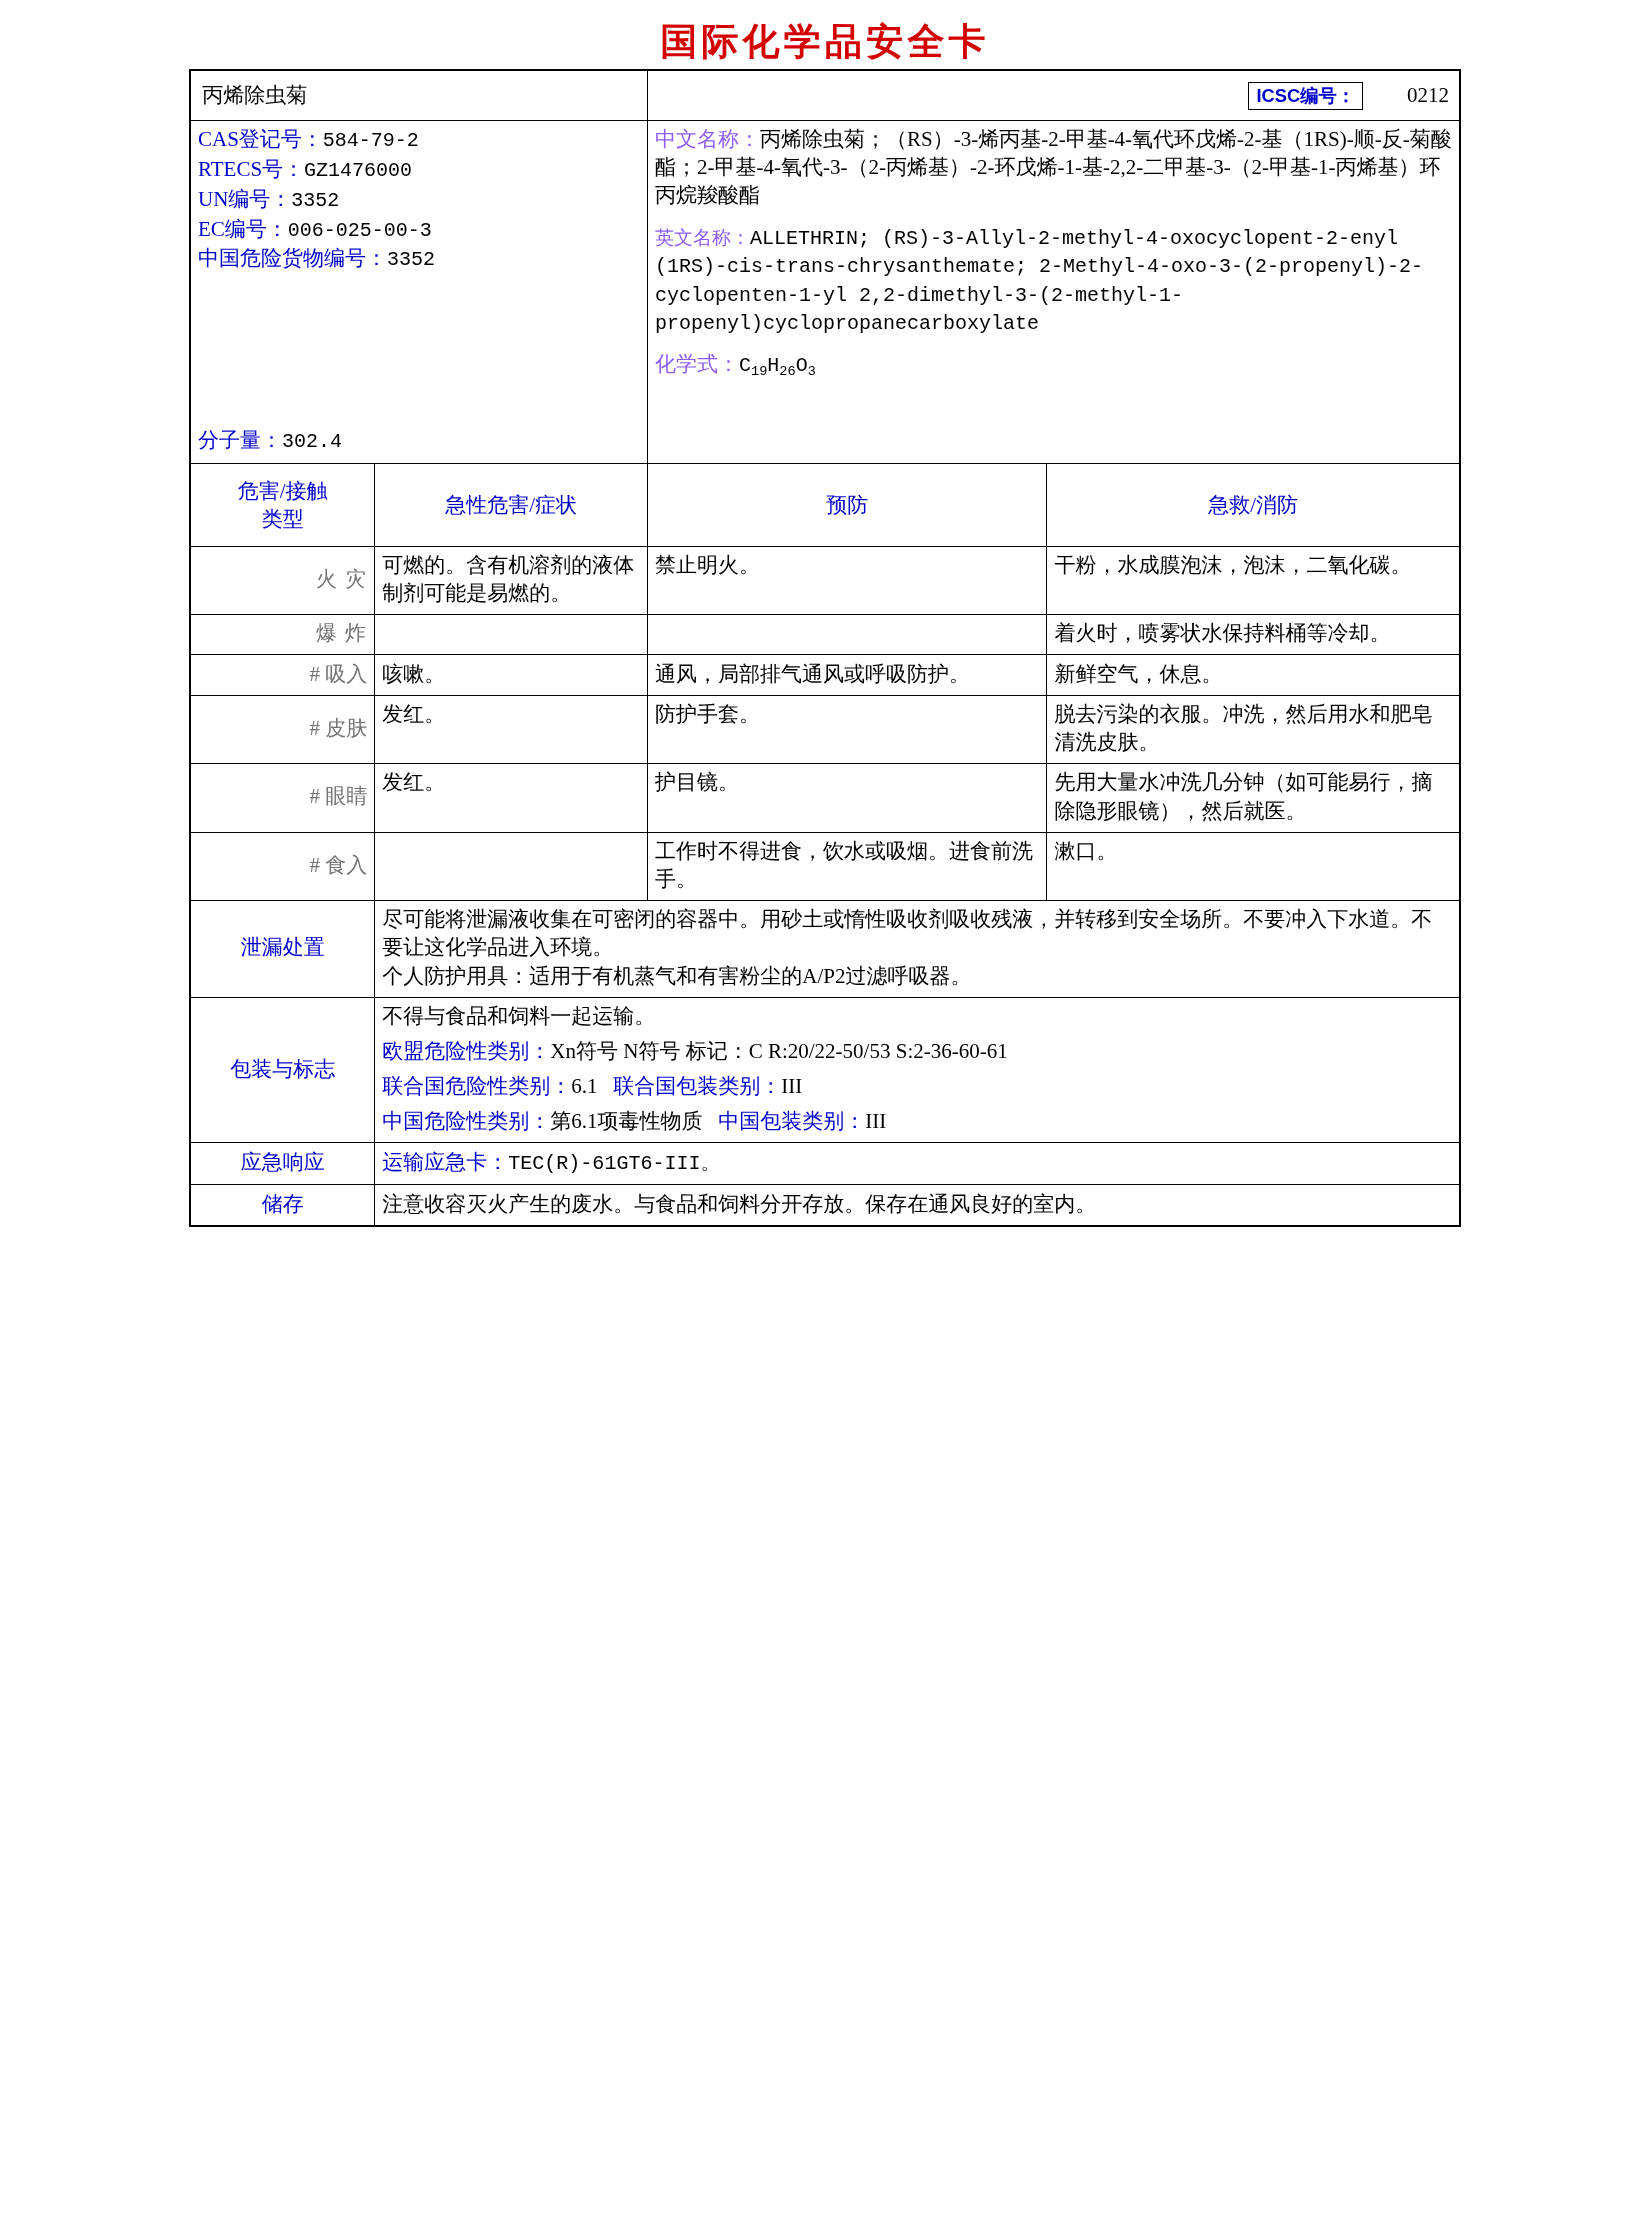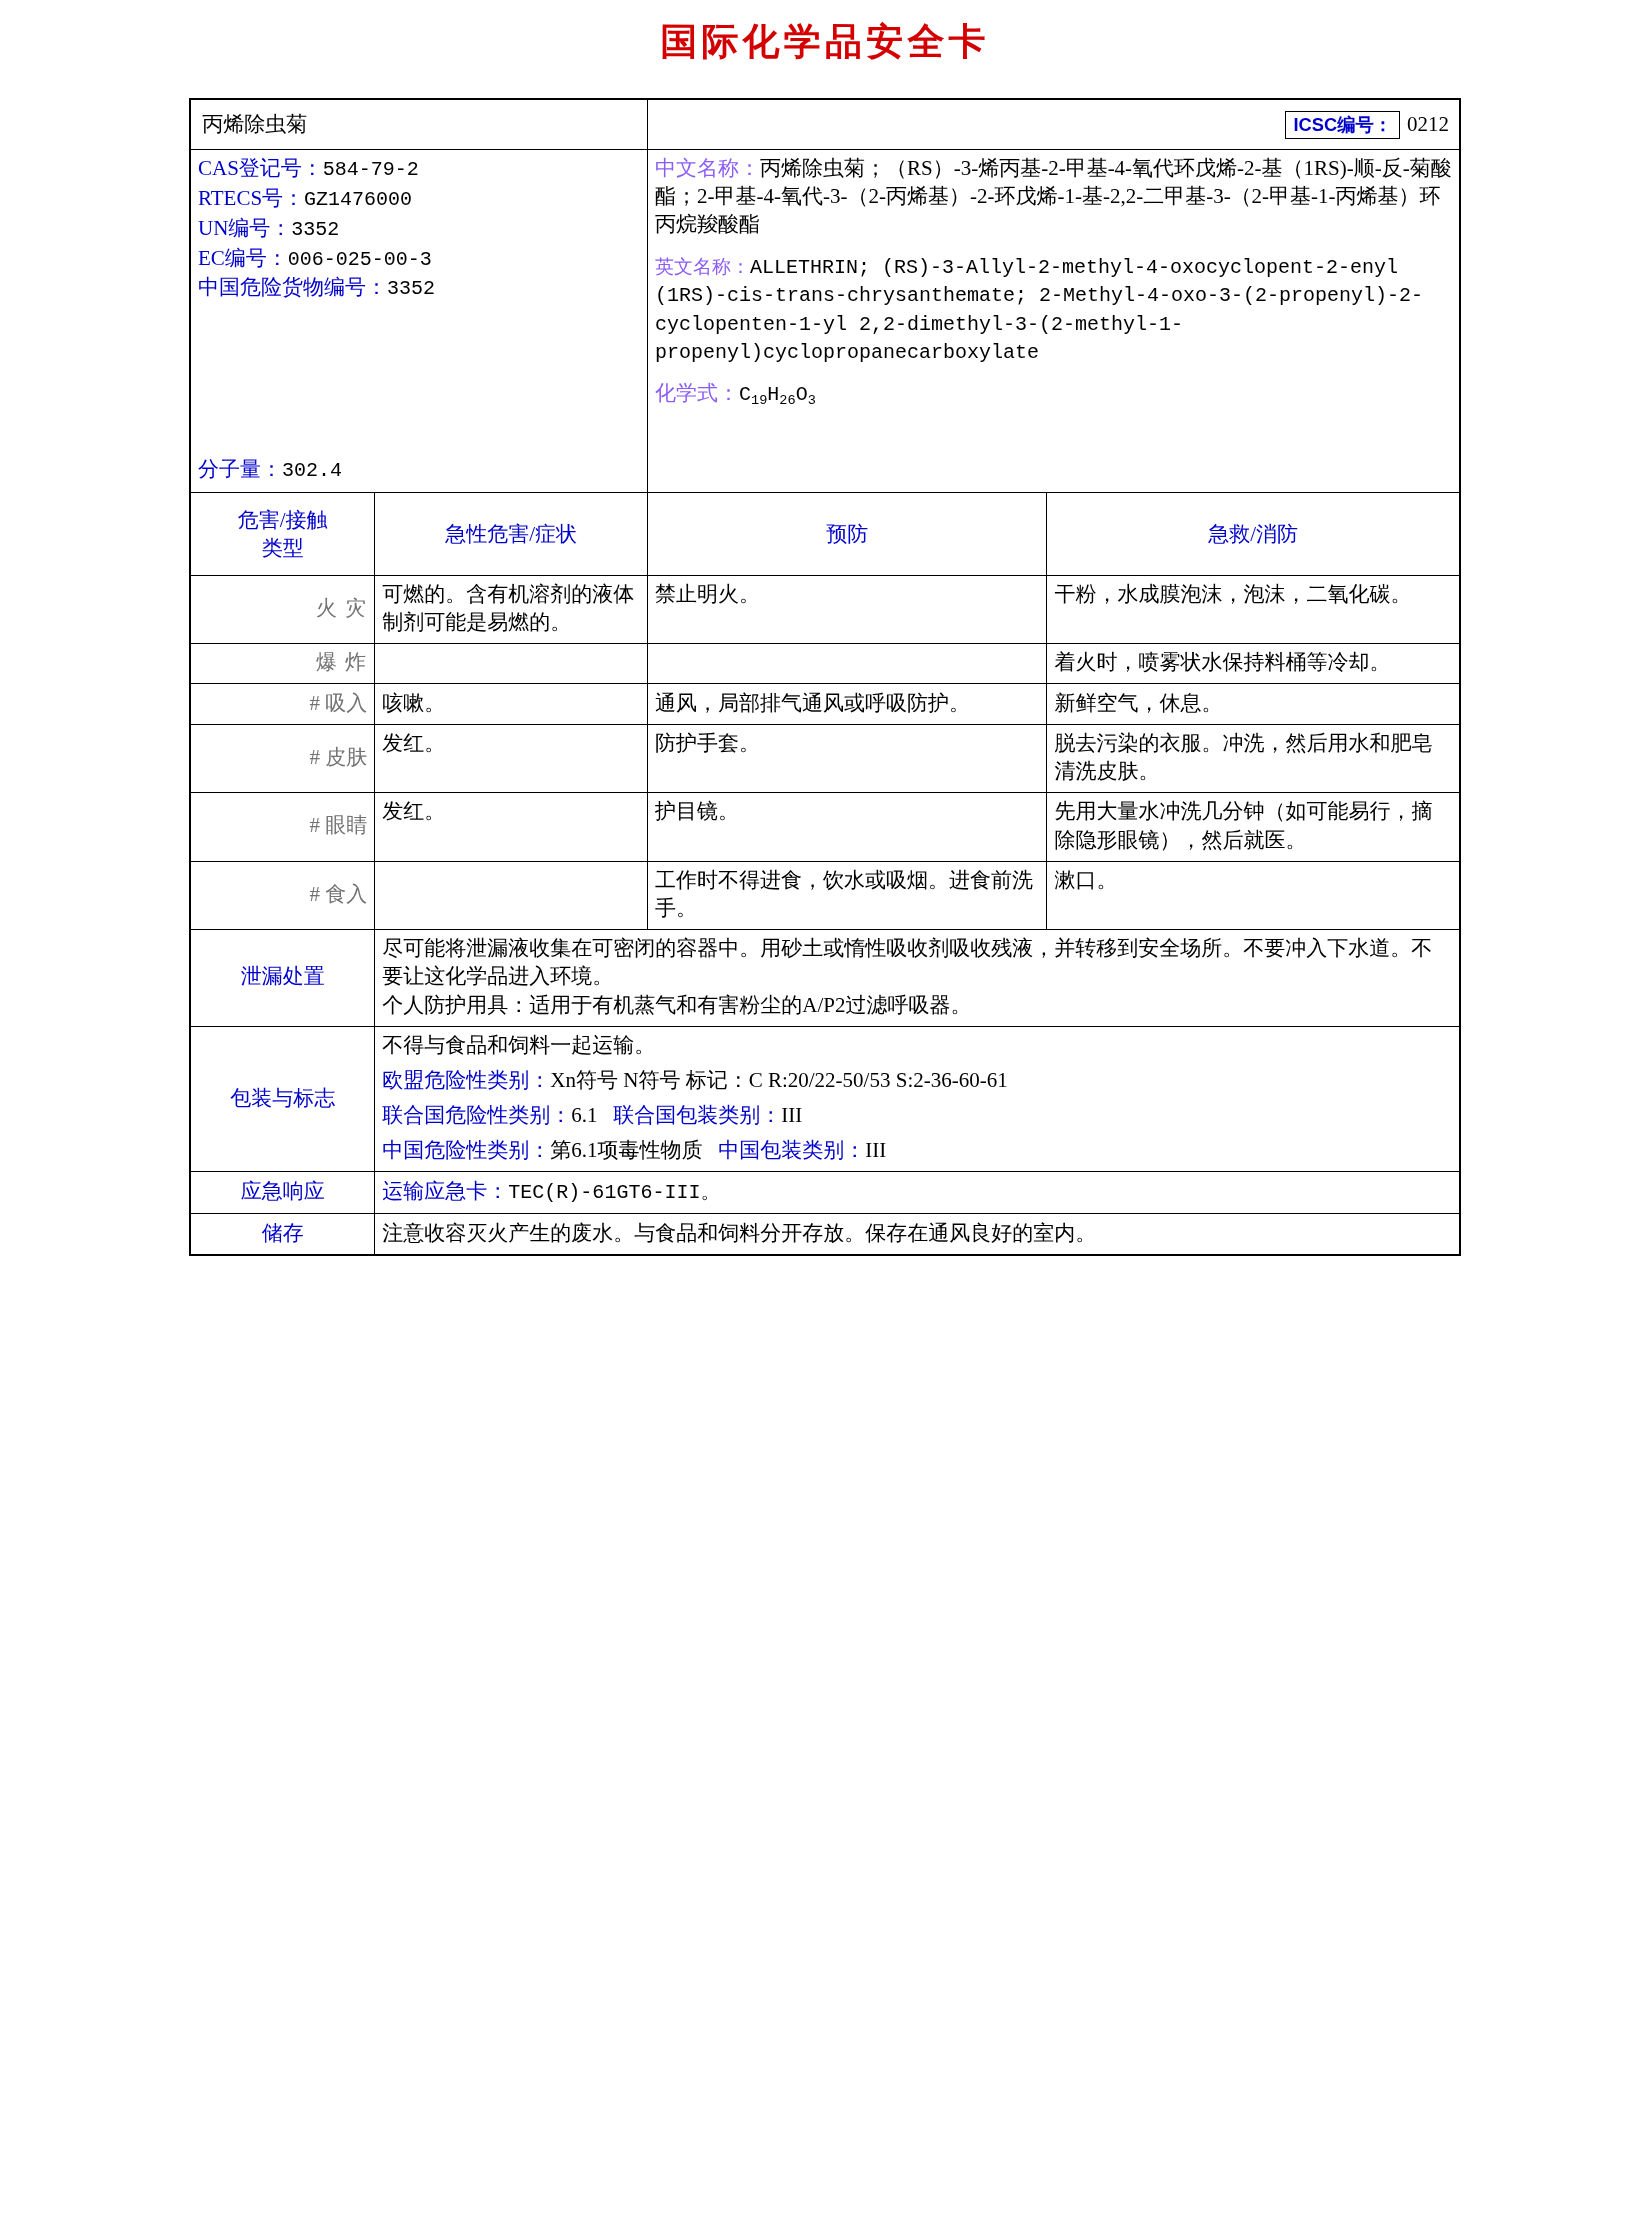--- a/index.html
+++ b/index.html
@@ -18,21 +18,21 @@
     padding: 0;
   }
   .doc-title {
     text-align: center;
     color: #d40000;
     font-family: "Liberation Sans", sans-serif;
     font-weight: bold;
     font-size: 37px;
     letter-spacing: 4.2px;
     padding-top: 17px;
-    padding-bottom: 31px;
+    padding-bottom: 2px;
   }
   .card {
     margin: 0 189px 0 189px;
     border: 2.1px solid #000000;
     box-sizing: border-box;
   }
   table.t {
     border-collapse: collapse;
     width: 100%;
     table-layout: fixed;
@@ -61,20 +61,21 @@
     display: inline-block;
     line-height: 1.2;
   }
   .icsc-wrap {
     text-align: right;
     white-space: nowrap;
   }
   .icsc-num {
     font-size: 21px;
     padding-left: 7px;
+    margin-left: 37px;
   }
   .blue {
     color: #0000cc;
   }
   .idcell {
     font-size: 21px;
     line-height: 1.52;
   }
   .idcell .lbl {
     color: #0000cc;

